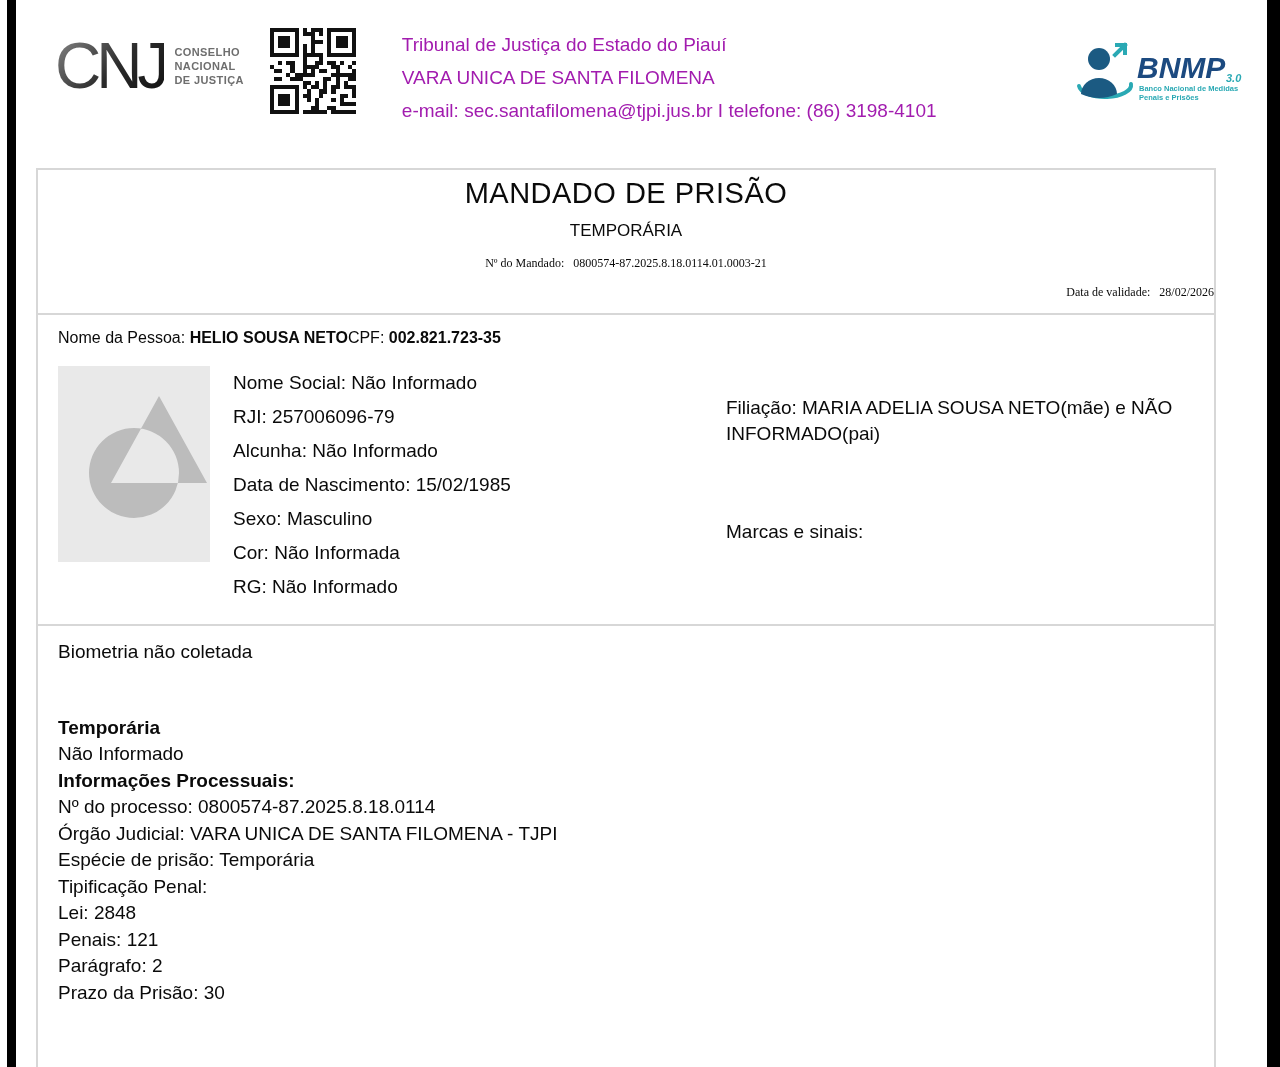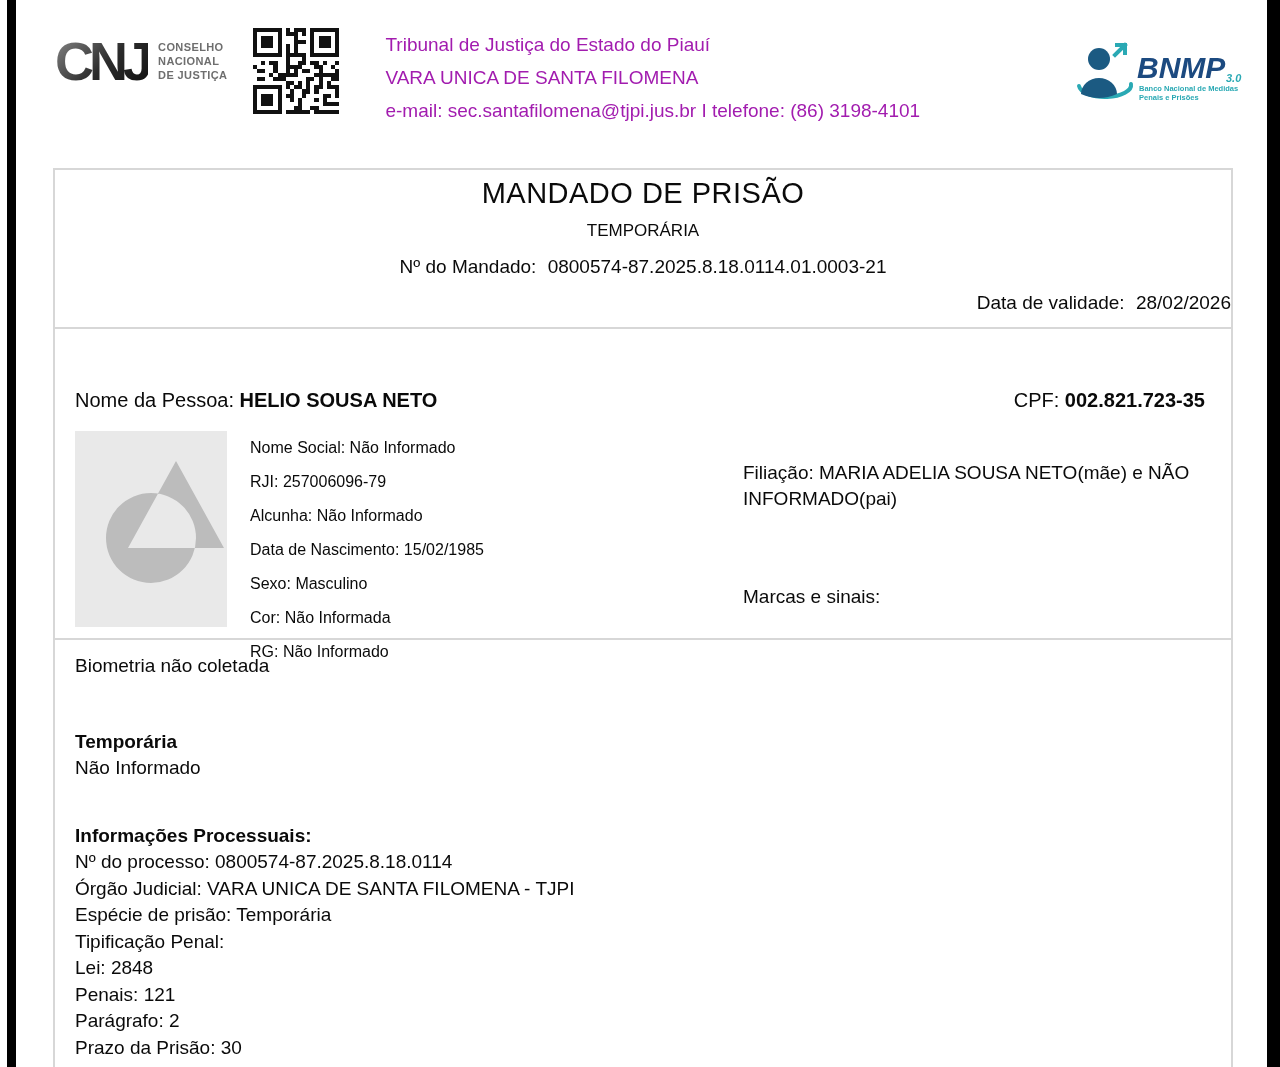--- a/index.html
+++ b/index.html
@@ -6,55 +6,55 @@
   html,body { width:1280px; height:1067px; background:#fff; overflow:hidden;
     font-family:"Liberation Sans","DejaVu Sans",sans-serif; color:#0a0a0a; position:relative; }
 
   .edge-bar { position:absolute; top:0; height:1067px; background:#000; z-index:5; }
   .edge-bar.left { left:7px; width:9px; }
   .edge-bar.right { right:0; width:13px; }
 
   
   .header { display:flex; align-items:flex-start; padding:28px 35px 0 55px; height:160px; }
   .cnj-logo { display:flex; align-items:center; margin-top:6px; }
-  .cnj-acronym { font-size:54px; font-weight:700; letter-spacing:-5px; line-height:1;
+  .cnj-acronym { font-size:64px; font-weight:400; letter-spacing:-5px; line-height:1;
     background:linear-gradient(135deg,#8a8a8a 0%,#2b2b2b 55%,#111 100%);
     -webkit-background-clip:text; background-clip:text; color:transparent; }
   .cnj-org { margin-left:10px; font-size:11px; font-weight:700; color:#6e6e6e;
     line-height:1.3; letter-spacing:.4px; }
   .qr-wrap { margin-left:26px; margin-top:0; width:86px; height:86px; }
   .court-info { margin-left:46px; width:600px; font-size:19px; line-height:33px; color:#a21caf; }
   .bnmp-wrap { margin-left:auto; margin-top:14px; }
 
   
-  .doc-box { position:absolute; left:53px; top:168px; width:1180px; height:899px;
+  .doc-box { position:absolute; left:36px; top:168px; width:1180px; height:899px;
     border:2px solid #d7d7d7; border-bottom:none; background:#fff; }
 
   .title-section { text-align:center; padding:7px 0 13px 0; border-bottom:2px solid #d7d7d7; }
   .warrant-title { font-size:29px; letter-spacing:.5px; margin-bottom:11px; }
   .warrant-subtitle { font-size:17px; margin-bottom:15px; }
-  .warrant-line { font-size:19px; margin-bottom:14px; }
+  .warrant-line { font-size:12px; margin-bottom:14px;font-family:Liberation Serif, serif; }
   .warrant-line:last-child { margin-bottom:0;text-align:right; }
   .warrant-line .val { margin-left:6px; }
 
   .person-section { padding:14px 26px 0 20px; height:311px; border-bottom:2px solid #d7d7d7; }
-  .name-row { display:flex; justify-content:space-between; font-size:20px;margin-top:46px; }
+  .name-row { display:flex; font-size:16px; }
   .name-row b, .name-row .bold { font-weight:700; }
   .person-body { display:flex; margin-top:19px; }
   .photo-placeholder { width:152px; height:196px; background:#e9e9e9; flex:0 0 auto; }
-  .fields-col { margin-left:23px; margin-top:0; font-size:16px; }
+  .fields-col { margin-left:23px; margin-top:0; font-size:19px; }
   .field-line { line-height:34px; white-space:nowrap; }
   .right-col { margin-left:auto; width:462px; font-size:19px; margin-top:29px; }
   .filiacao { line-height:26px; }
   .marcas { margin-top:74px; }
 
   .bottom-section { padding:13px 26px 0 20px; font-size:19px; line-height:26.5px; }
   .sec-title { font-weight:700; }
   .block-gap-1 { margin-top:49px; }
-  .block-gap-2 { margin-top:41px; }
+  .block-gap-2 { }
   .proc-line .val { }
 </style>
 </head>
 <body>
 
 <div class="edge-bar left"></div>
 <div class="edge-bar right"></div>
 
 <div class="header">
 

